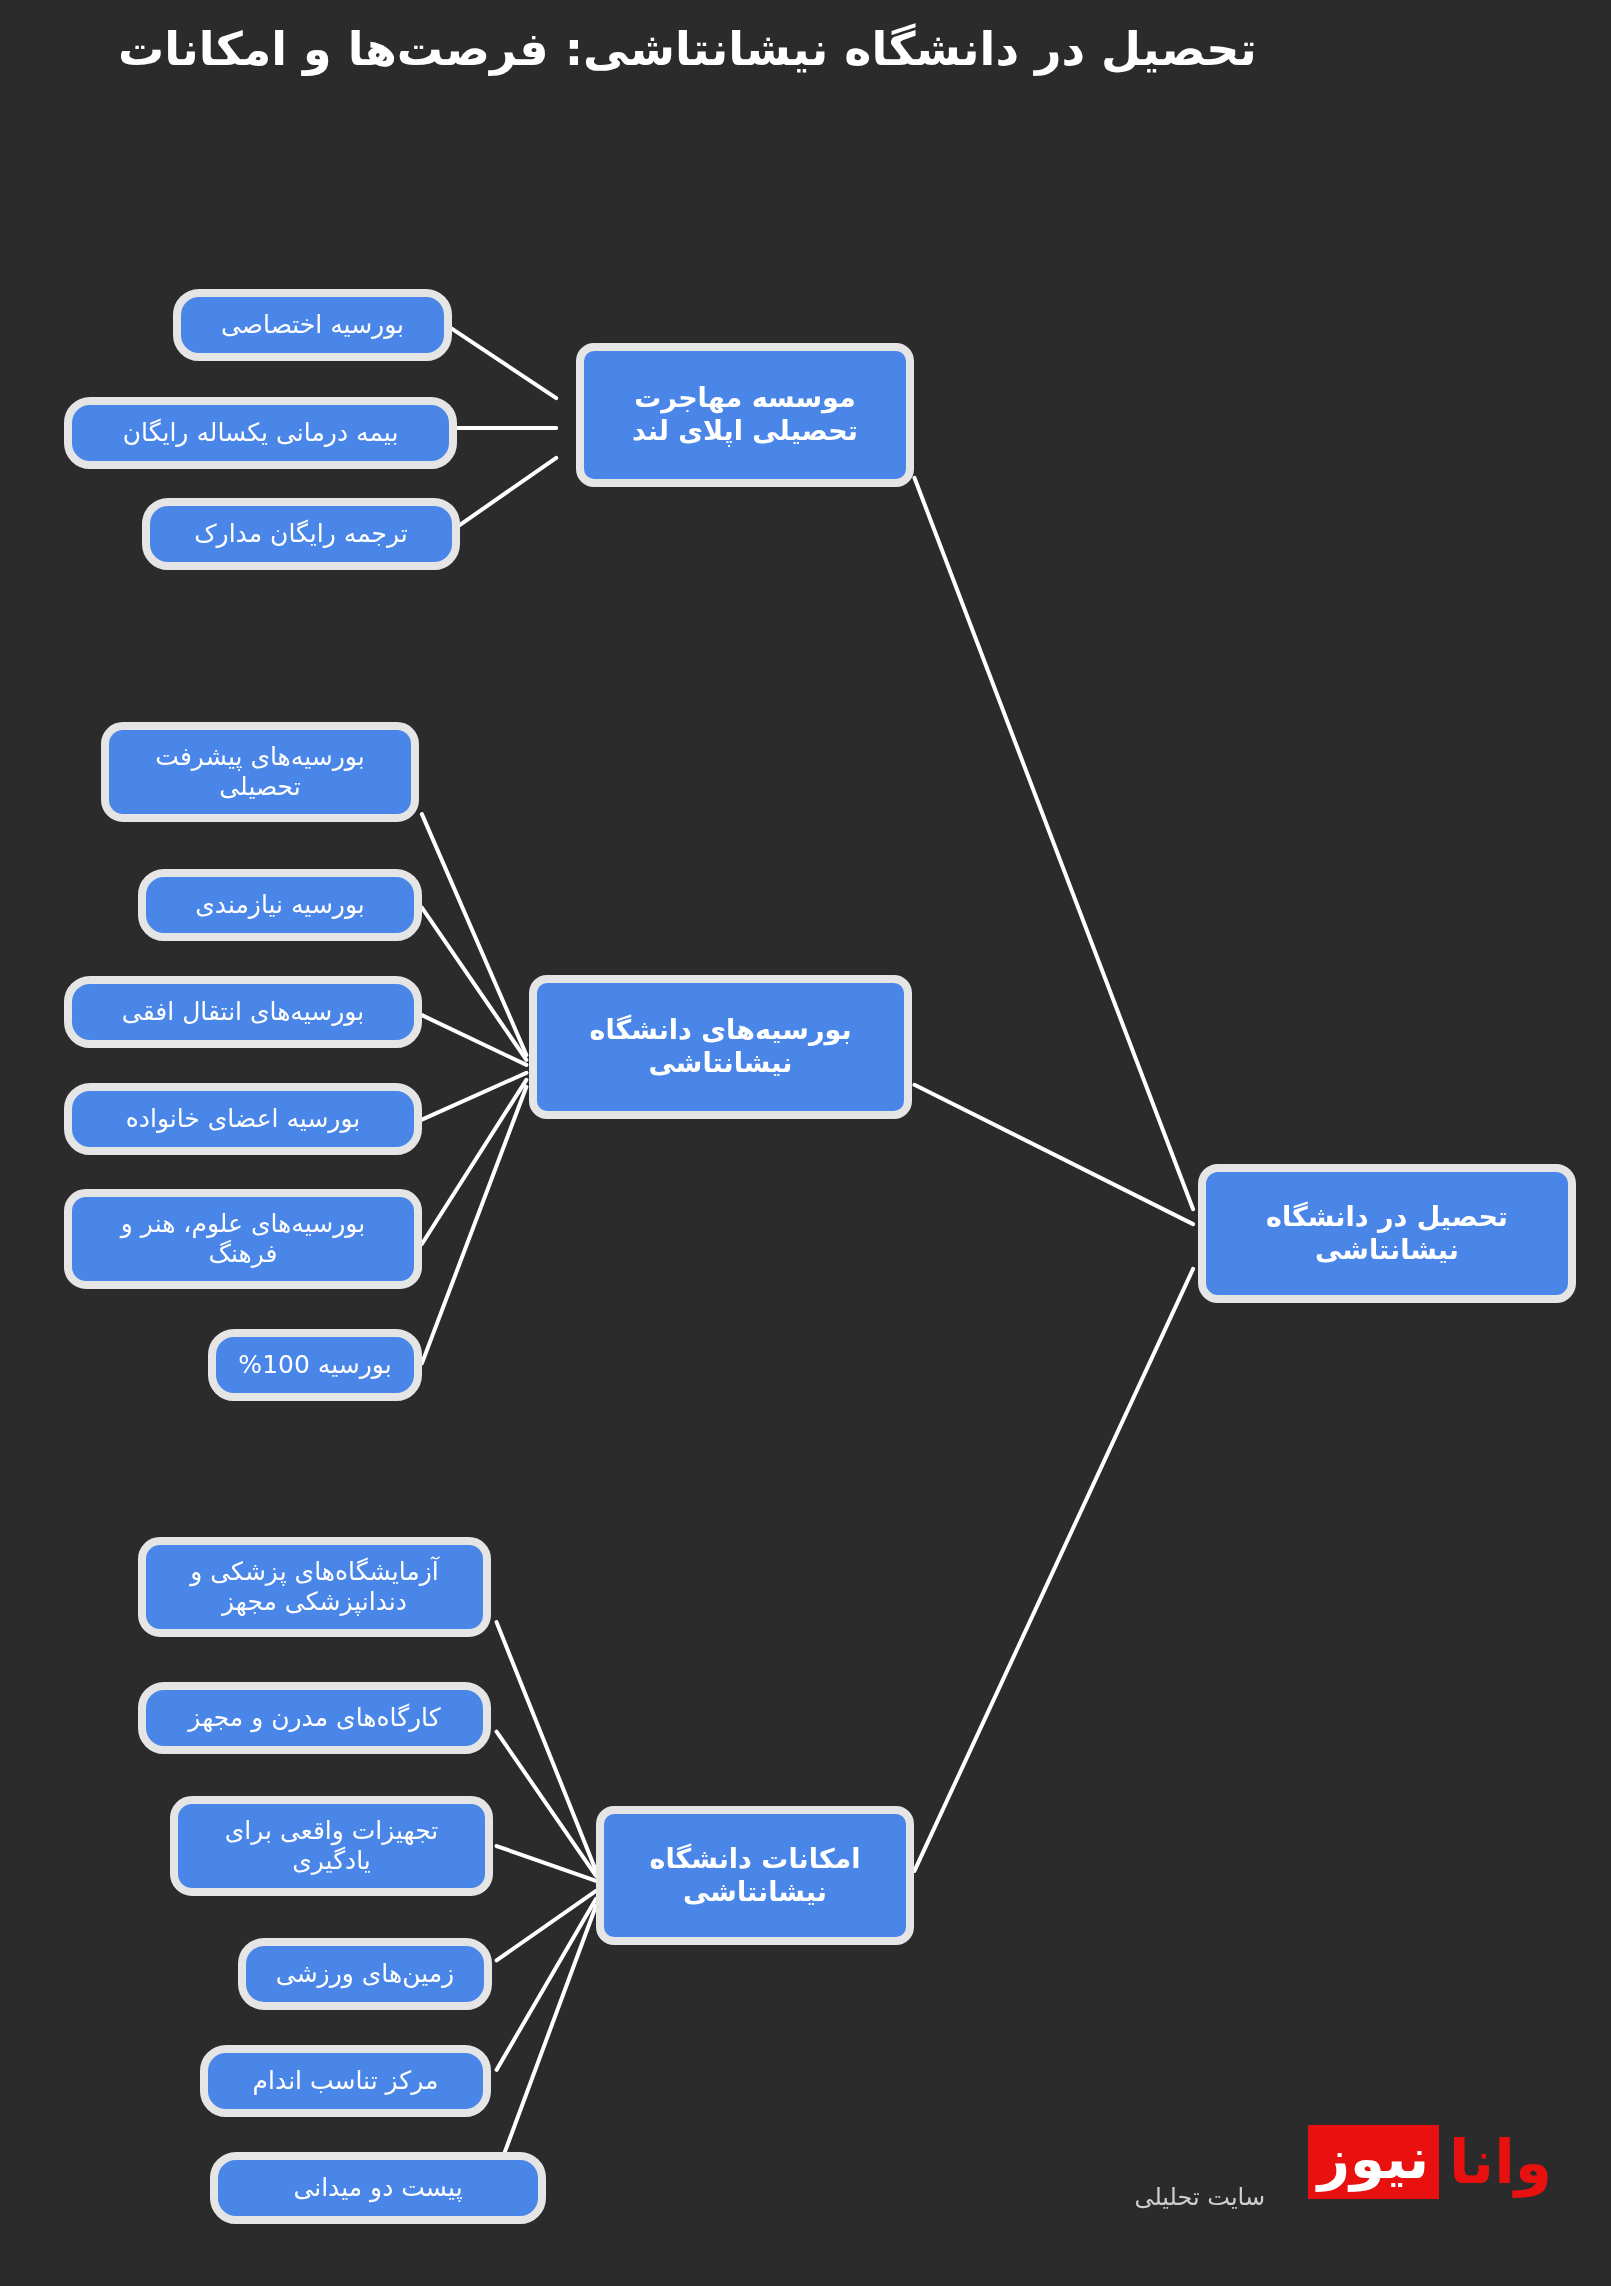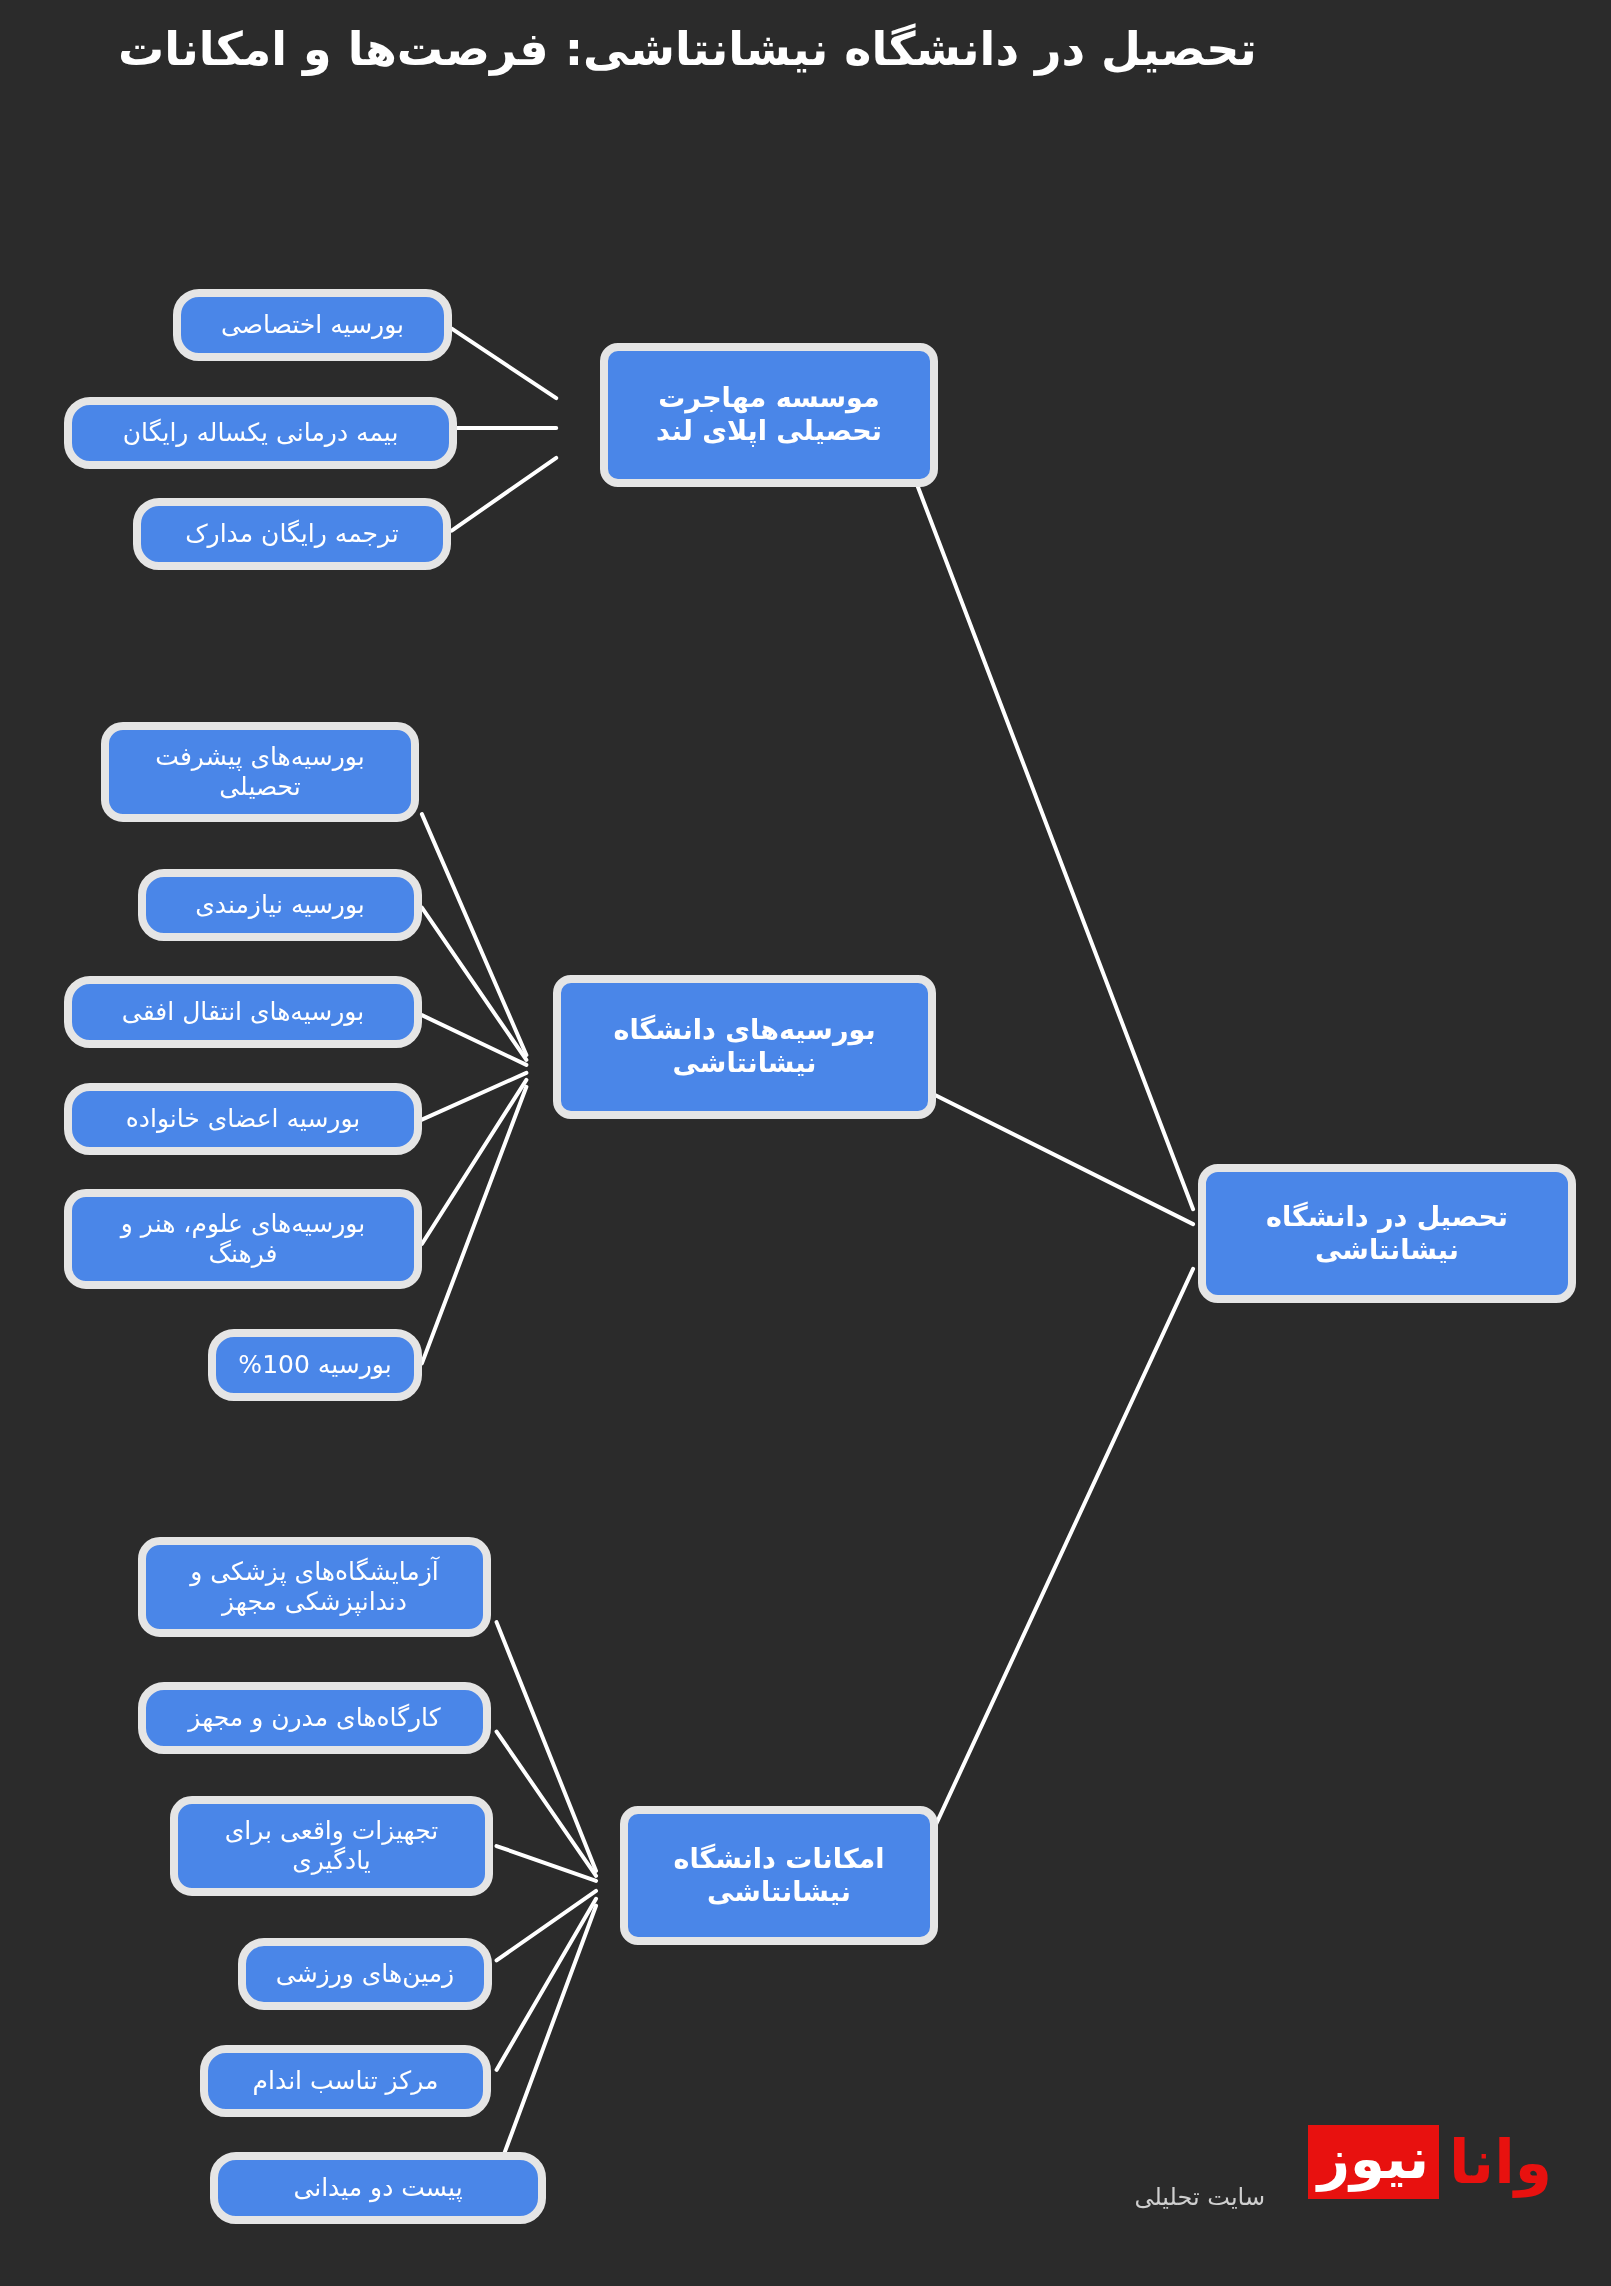--- a/index.html
+++ b/index.html
@@ -60,21 +60,20 @@
   }
   .node.leaf.wrap {
     white-space: normal;
     border-radius: 22px;
   }
   .node.hub {
     font-size: 27px;
     font-weight: bold;
     border-radius: 18px;
     white-space: normal;
-    margin-left: 24px;
   }
   .node.root {
     font-size: 27px;
     font-weight: bold;
     border-radius: 20px;
     white-space: normal;
   }
   .node.overflow-pct {
     white-space: nowrap;
     overflow: visible;
@@ -163,21 +162,21 @@
   <div class="node hub" style="left:577px; top:343px; width:338px; height:144px;">
     <span>موسسه مهاجرت تحصیلی اپلای لند</span>
   </div>
 
   <div class="node leaf" style="left:174px; top:289px; width:279px; height:72px;">
     <span>بورسیه اختصاصی</span>
   </div>
   <div class="node leaf" style="left:65px; top:397px; width:393px; height:72px;">
     <span>بیمه درمانی یکساله رایگان</span>
   </div>
-  <div class="node leaf" style="left:134px; top:498px; width:318px; height:72px;">
+  <div class="node leaf" style="left:143px; top:498px; width:318px; height:72px;">
     <span>ترجمه رایگان مدارک</span>
   </div>
 
   <div class="node hub" style="left:530px; top:975px; width:383px; height:144px;">
     <span>بورسیه‌های دانشگاه نیشانتاشی</span>
   </div>
 
   <div class="node leaf wrap" style="left:102px; top:722px; width:318px; height:100px;">
     <span>بورسیه‌های پیشرفت تحصیلی</span>
   </div>

